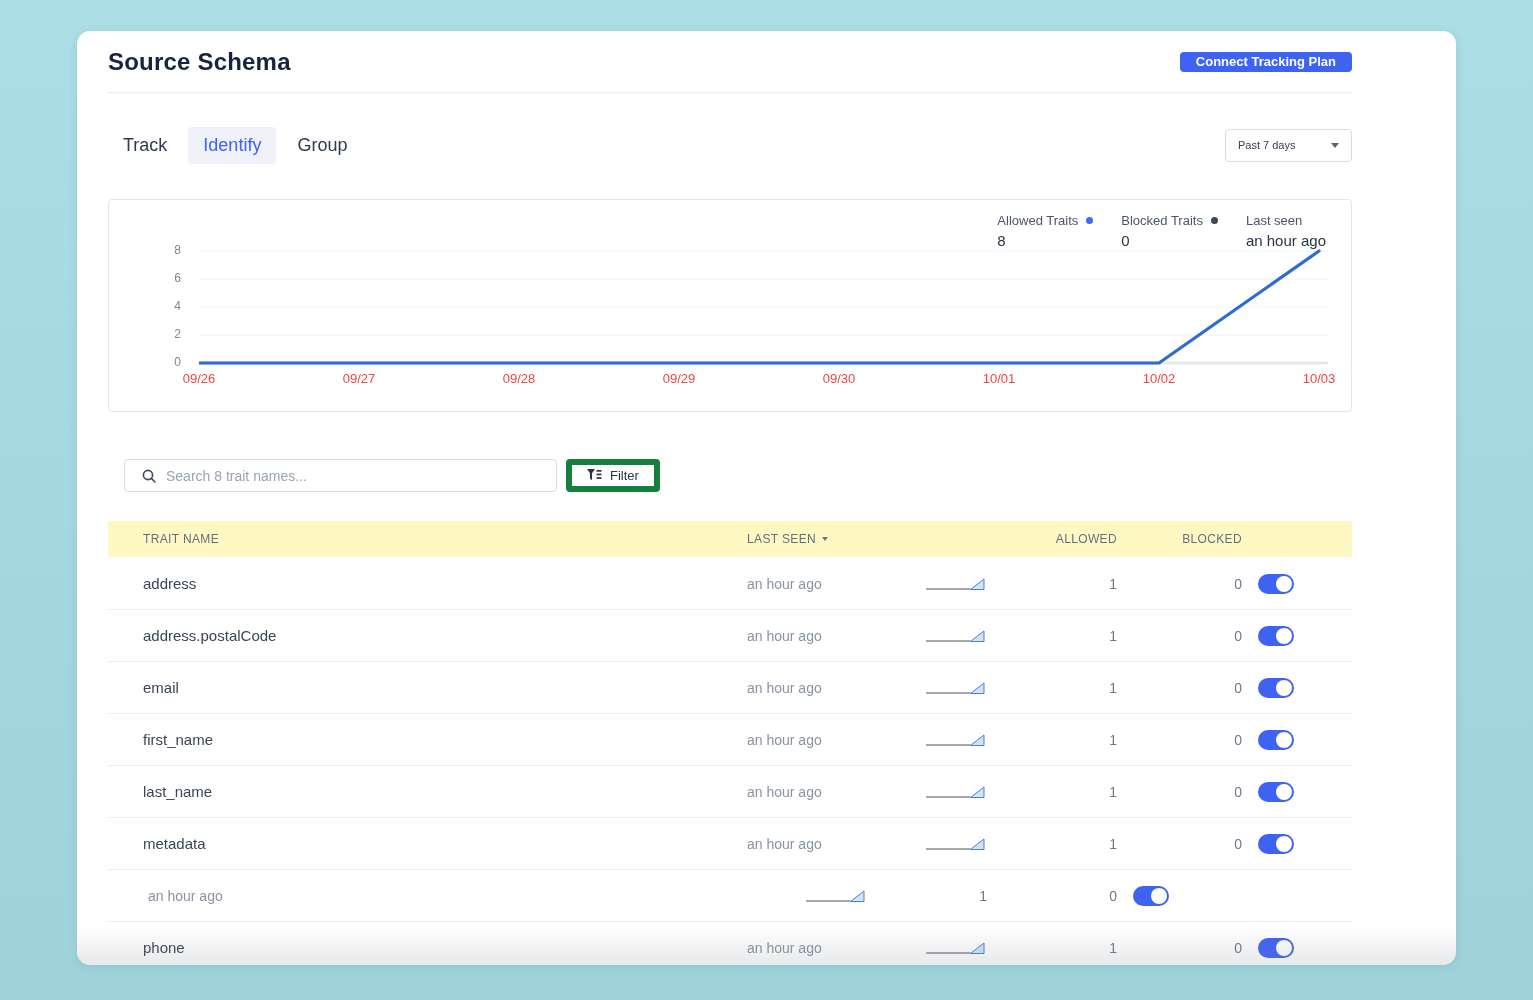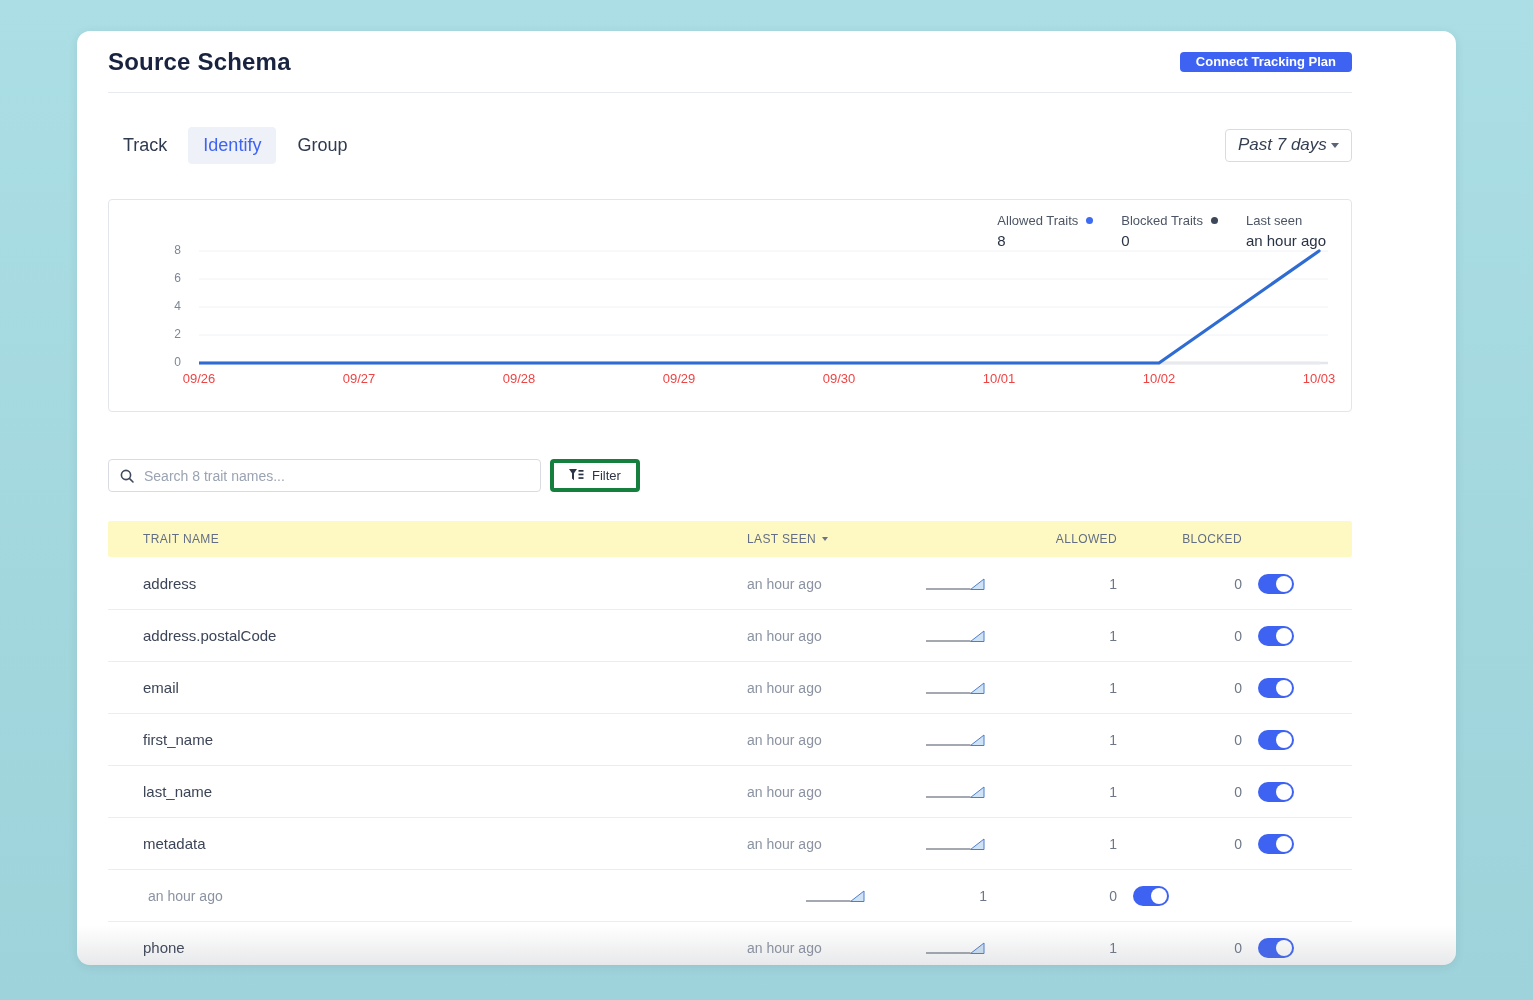--- a/index.html
+++ b/index.html
@@ -37,23 +37,22 @@
     display:flex; align-items:center;
   }
   .tab {
     padding:8px 15px; font-size:18px; color:#2f3a4f; border-radius:4px;
     margin-right:6px; cursor:pointer;
   }
   .tab.active { background:#eef1f8; color:#3e63f3; font-weight:500; }
   .range-select {
     margin-left:auto; width:127px; height:33px; border:1px solid #d7dce3;
     border-radius:4px; background:#fff; display:flex; align-items:center;
-    justify-content:space-between; padding:0 12px; font-size:17px; color:#343f52;
+    justify-content:space-between; padding:0 12px; font-size:11px; color:#343f52;
     cursor:pointer;
-    font-style:italic;
   }
   .caret-down { width:0; height:0; border-left:4px solid transparent; border-right:4px solid transparent; border-top:5px solid #5a6475; }
   
   .chart-card {
     position:absolute; left:31px; top:168px; width:1244px; height:213px;
     border:1px solid #e2e5ea; border-radius:4px;
   }
   .legend { position:absolute; top:13px; right:25px; display:flex; gap:28px; z-index:2; }
   .legend-item .lbl { font-size:13px; color:#4c5565; display:flex; align-items:center; gap:8px; white-space:nowrap; }
   .legend-item .val { font-size:15px; color:#2a3344; margin-top:4px; }
@@ -63,29 +62,29 @@
   .chart-svg { position:absolute; left:90px; top:40px; }
   .x-axis { position:absolute; left:90px; top:171px; height:18px; width:1135px; }
   .x-axis span { position:absolute; top:0; transform:translateX(-50%); font-size:13px; color:#ef4444; white-space:nowrap; }
   
   .toolbar {
     position:absolute; left:31px; top:428px; width:1244px; height:33px;
     display:flex; align-items:center;
   }
   .search-box {
     width:433px; height:33px; border:1px solid #d8dce2; border-radius:4px;
-    display:flex; align-items:center; padding:0 10px; background:#fff;
+    display:flex; align-items:center; padding:0 16px; background:#fff;margin-left:16px;
   }
   .search-box input {
     border:none; outline:none; flex:1; font-size:14px; color:#3a4457;
     font-family:inherit; margin-left:9px; background:transparent;
   }
   .search-box input::placeholder { color:#9aa3b2; }
   .btn-outline {
-    height:33px; border:4px solid #15803d; border-radius:4px; background:#fff;
+    height:33px; border:6px solid #15803d; border-radius:4px; background:#fff;
     font-size:13px; color:#2c3547; font-family:inherit; display:inline-flex;
     align-items:center; gap:8px; cursor:pointer; padding:0 15px; white-space:nowrap;
   }
   .filter-btn { margin-left:9px; }
   .right-actions { margin-left:auto; display:flex; align-items:center; gap:10px; }
   .link { font-size:14px; color:#3e63f3; text-decoration:underline; cursor:pointer; margin-right:2px; }
   
   .table { position:absolute; left:31px; top:490px; width:1244px; }
   .thead {
     height:36px; background:#fef9c3; border-radius:2px; margin-bottom:1px;

